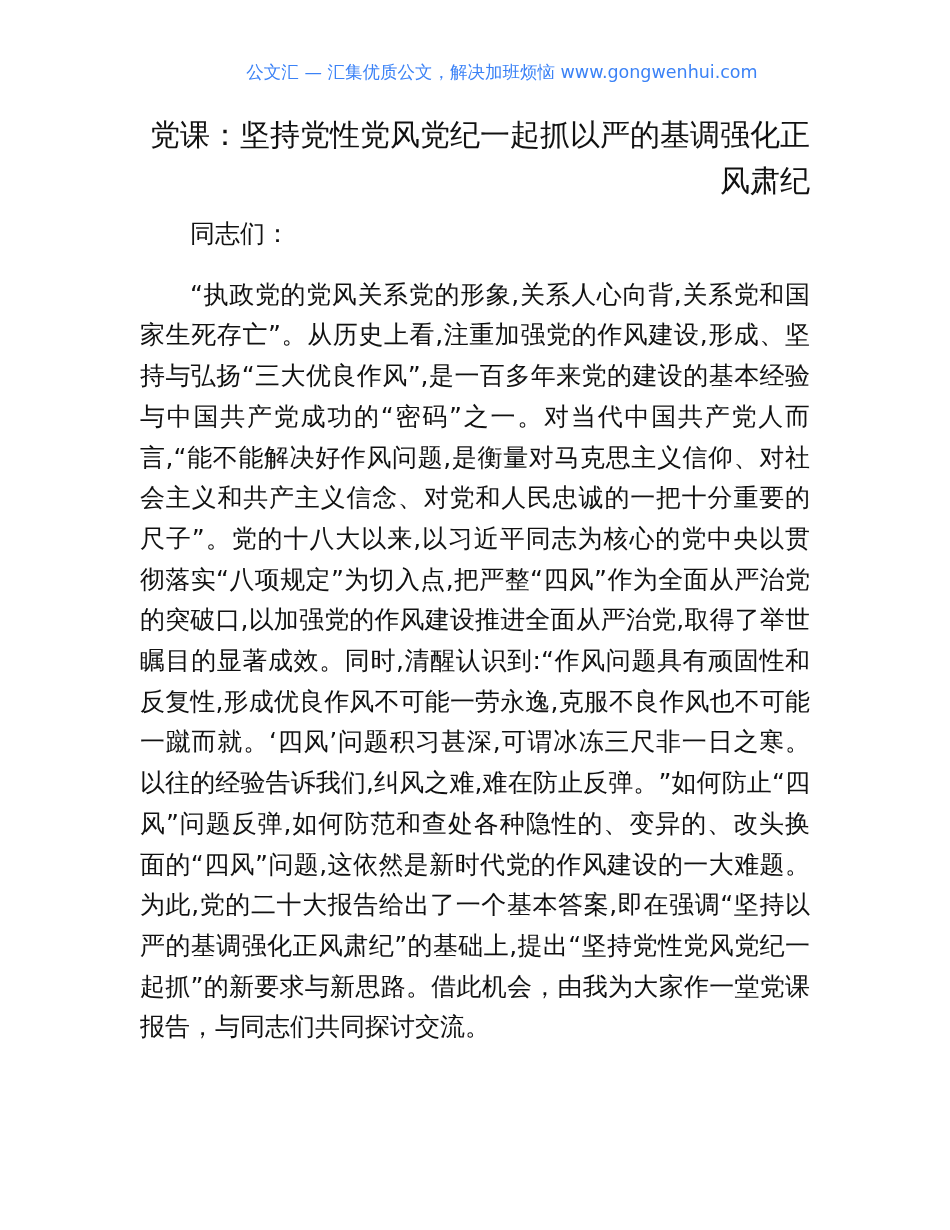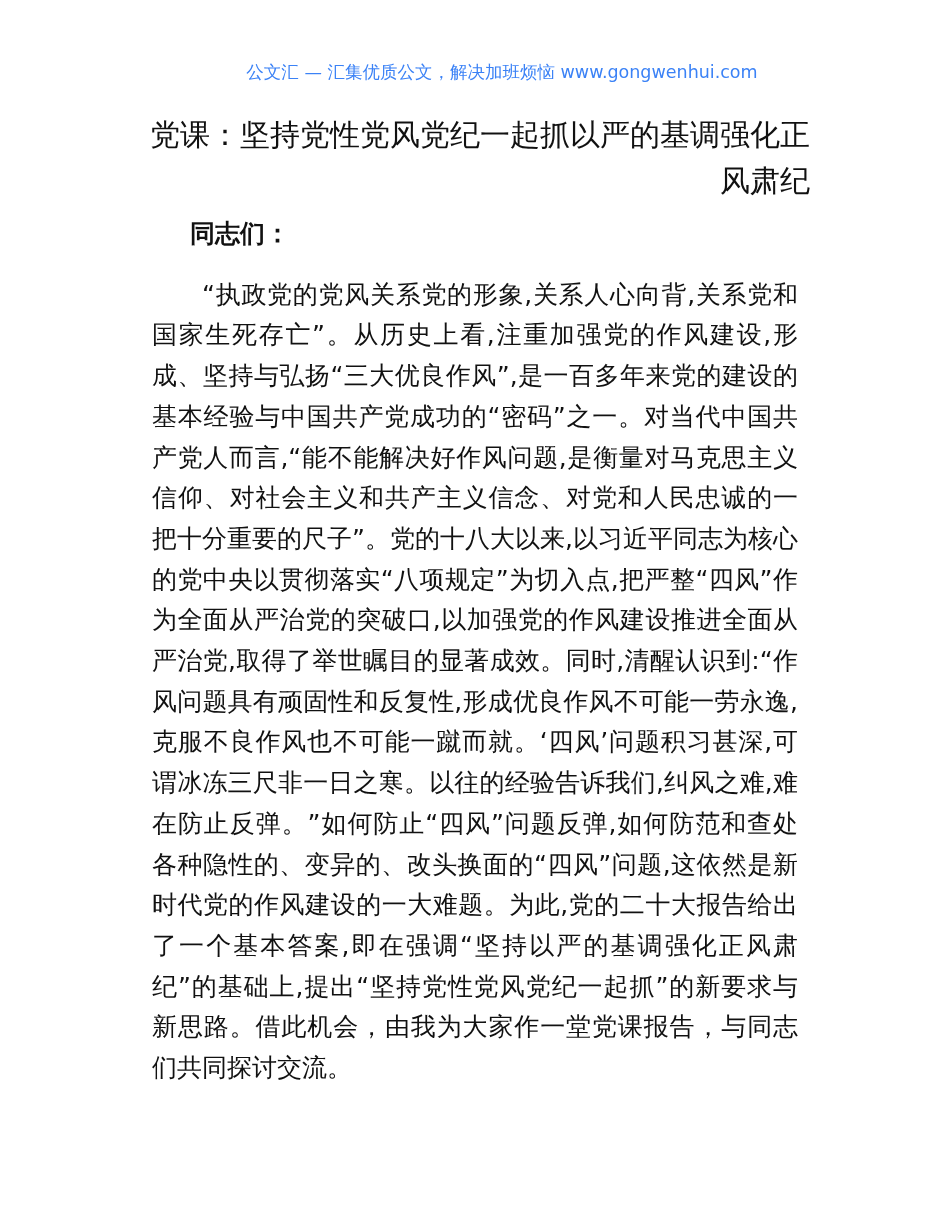--- a/index.html
+++ b/index.html
@@ -4,22 +4,22 @@
 <style>
   html, body { margin: 0; padding: 0; background: #ffffff; }
   body { width: 950px; height: 1230px; position: relative; overflow: hidden;
          font-family: "DejaVu Sans", "Liberation Sans", sans-serif; color: #111; }
   .header { position: absolute; top: 60px; left: 0; width: 950px; text-align: center;
             font-size: 17.5px; color: #3b82f6; letter-spacing: 0px; margin-left: 27px; }
   .title { position: absolute; top: 112px; left: 140px; width: 670px; text-align: right;
            font-size: 30px; line-height: 46px; color: #111; }
   .body-text { position: absolute; top: 214px; left: 140px; width: 670px;
                font-size: 25px; line-height: 40.7px; color: #111; text-align: justify; }
-  .salutation { text-indent: 50px; margin: 0 0 20px 0; font-weight: bold; }
-  .para { text-indent: 50px; margin: 12px; }
+  .salutation { text-indent: 50px; margin: 0 0 20px 0; }
+  .para { text-indent: 50px; margin: 0; }
 </style>
 </head>
 <body>
 
 <div class="header">公文汇 — 汇集优质公文，解决加班烦恼 www.gongwenhui.com</div>
 
 <div class="title">党课：坚持党性党风党纪一起抓以严的基调强化正风肃纪</div>
 
 <div class="body-text">
   <p class="salutation">同志们：</p>

